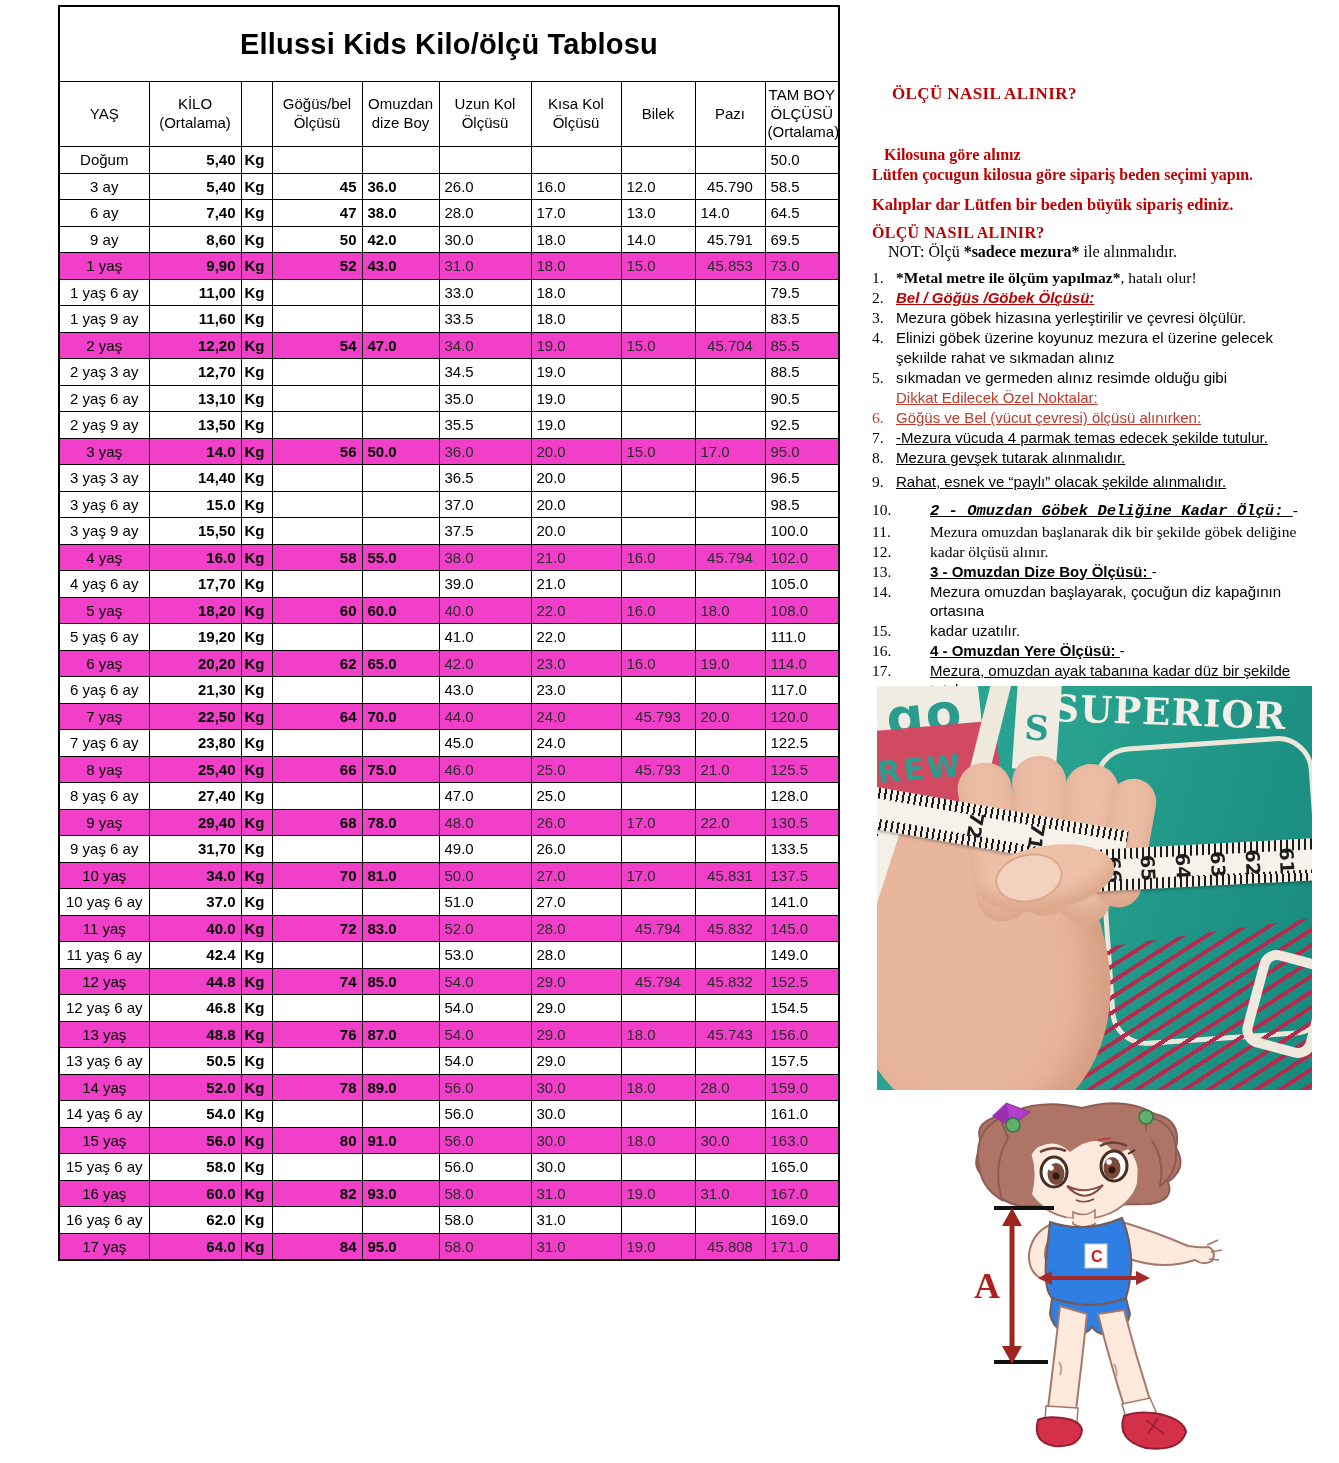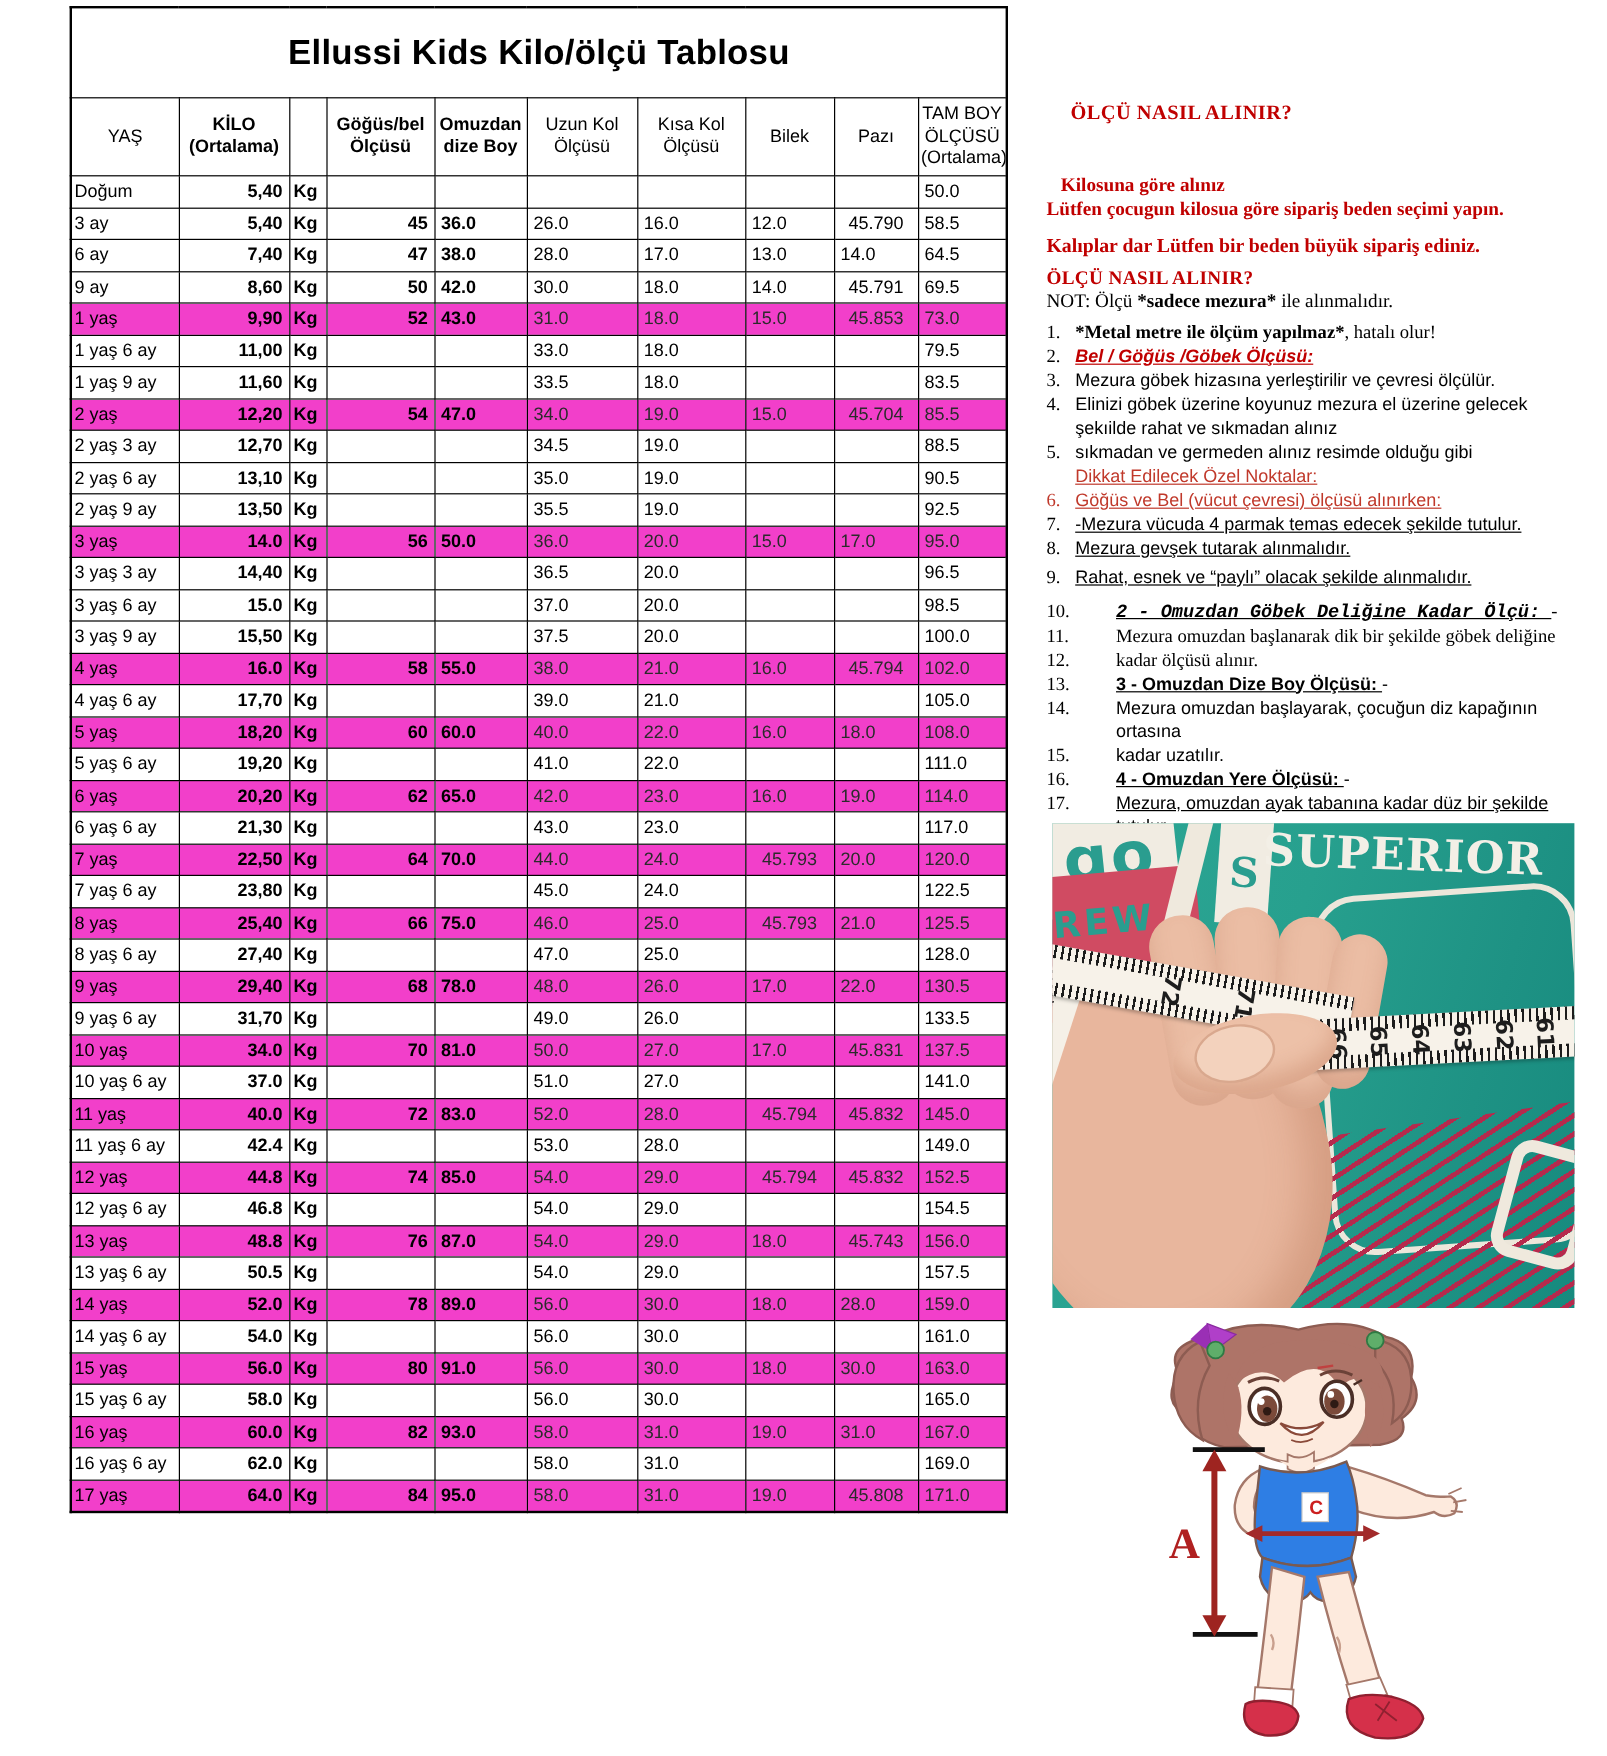--- a/index.html
+++ b/index.html
@@ -5,42 +5,42 @@
   html,body{margin:0;padding:0}
   body{width:1339px;height:1463px;position:relative;background:#fff;
        font-family:"Liberation Sans",sans-serif;overflow:hidden}
 
   
   .size-table{position:absolute;left:58px;top:5px;width:782px;border-collapse:collapse;
               table-layout:fixed;border:2px solid #000}
   .size-table th,.size-table td{border:1px solid #000;overflow:hidden;white-space:pre-line}
   .title-row th{height:72px;font-size:29px;font-weight:600;letter-spacing:.2px}
   .head-row th{height:64px;font-size:15px;font-weight:normal;text-align:center;line-height:1.25;padding:0 2px}
-  .head-row th.b{font-weight:bold}
+  .head-row th.b{font-weight:normal}
   .size-table tbody tr{height:26.5px}
   .size-table td{font-size:15px;padding:0 5px;color:#000;line-height:1}
-  td.c0{padding:0 2px}
+  td.c0{text-align:center;padding:0 2px}
   td.c1{text-align:right;font-weight:bold}
   td.c2{font-weight:bold;padding:0 3px}
   td.c3{text-align:right;font-weight:bold}
   td.c4{font-weight:bold}
   td.rnum{text-align:center}
   tr.hl{background:#F23FCA}
   tr.hl td{color:#2b2b2b}
   tr.hl td.c0,tr.hl td.c1,tr.hl td.c2,tr.hl td.c3,tr.hl td.c4{color:#000}
 
   
   .rightcol{position:absolute;left:868px;top:84px;width:471px;color:#000}
   .r-heading{margin:0 0 0 24px;font-family:"Liberation Serif",serif;font-weight:bold;
              font-size:17px;color:#c00000;letter-spacing:.4px}
   .r-kilo1{margin:42px 0 0 16px;font-family:"Liberation Serif",serif;font-weight:bold;font-size:16px;color:#c00000}
   .r-kilo2{margin:2px 0 0 4px;font-family:"Liberation Serif",serif;font-weight:bold;font-size:16px;color:#c00000}
   .r-size{margin:11px 0 0 4px;font-family:"Liberation Serif",serif;font-weight:bold;font-size:16.5px;color:#c00000}
   .r-sub{margin:9px 0 0 4px;font-family:"Liberation Serif",serif;font-weight:bold;font-size:16px;color:#c00000;letter-spacing:.3px}
-  .r-not{margin:1px 0 0 4px;font-family:"Liberation Serif",serif;font-size:16px}
+  .r-not{margin:1px 0 0 20px;font-family:"Liberation Serif",serif;font-size:16px}
   .ilist{margin:7px 0 0 4px}
   .item{display:flex;font-size:15px;line-height:20px;min-height:20px}
   .inum{width:24px;flex:none;font-family:"Liberation Serif",serif;font-size:15.5px}
   .item.wide .inum{width:58px}
   .item.wide{line-height:19.5px}
   .ibody{flex:1;white-space:pre-line}
   .redtx{color:#c0392b}
   .seg-sb{font-family:"Liberation Serif",serif;font-weight:bold;font-size:15.5px}
   .seg-s{font-family:"Liberation Serif",serif;font-size:15.5px}
   .seg-rbiu{color:#c00000;font-weight:bold;font-style:italic;text-decoration:underline}

